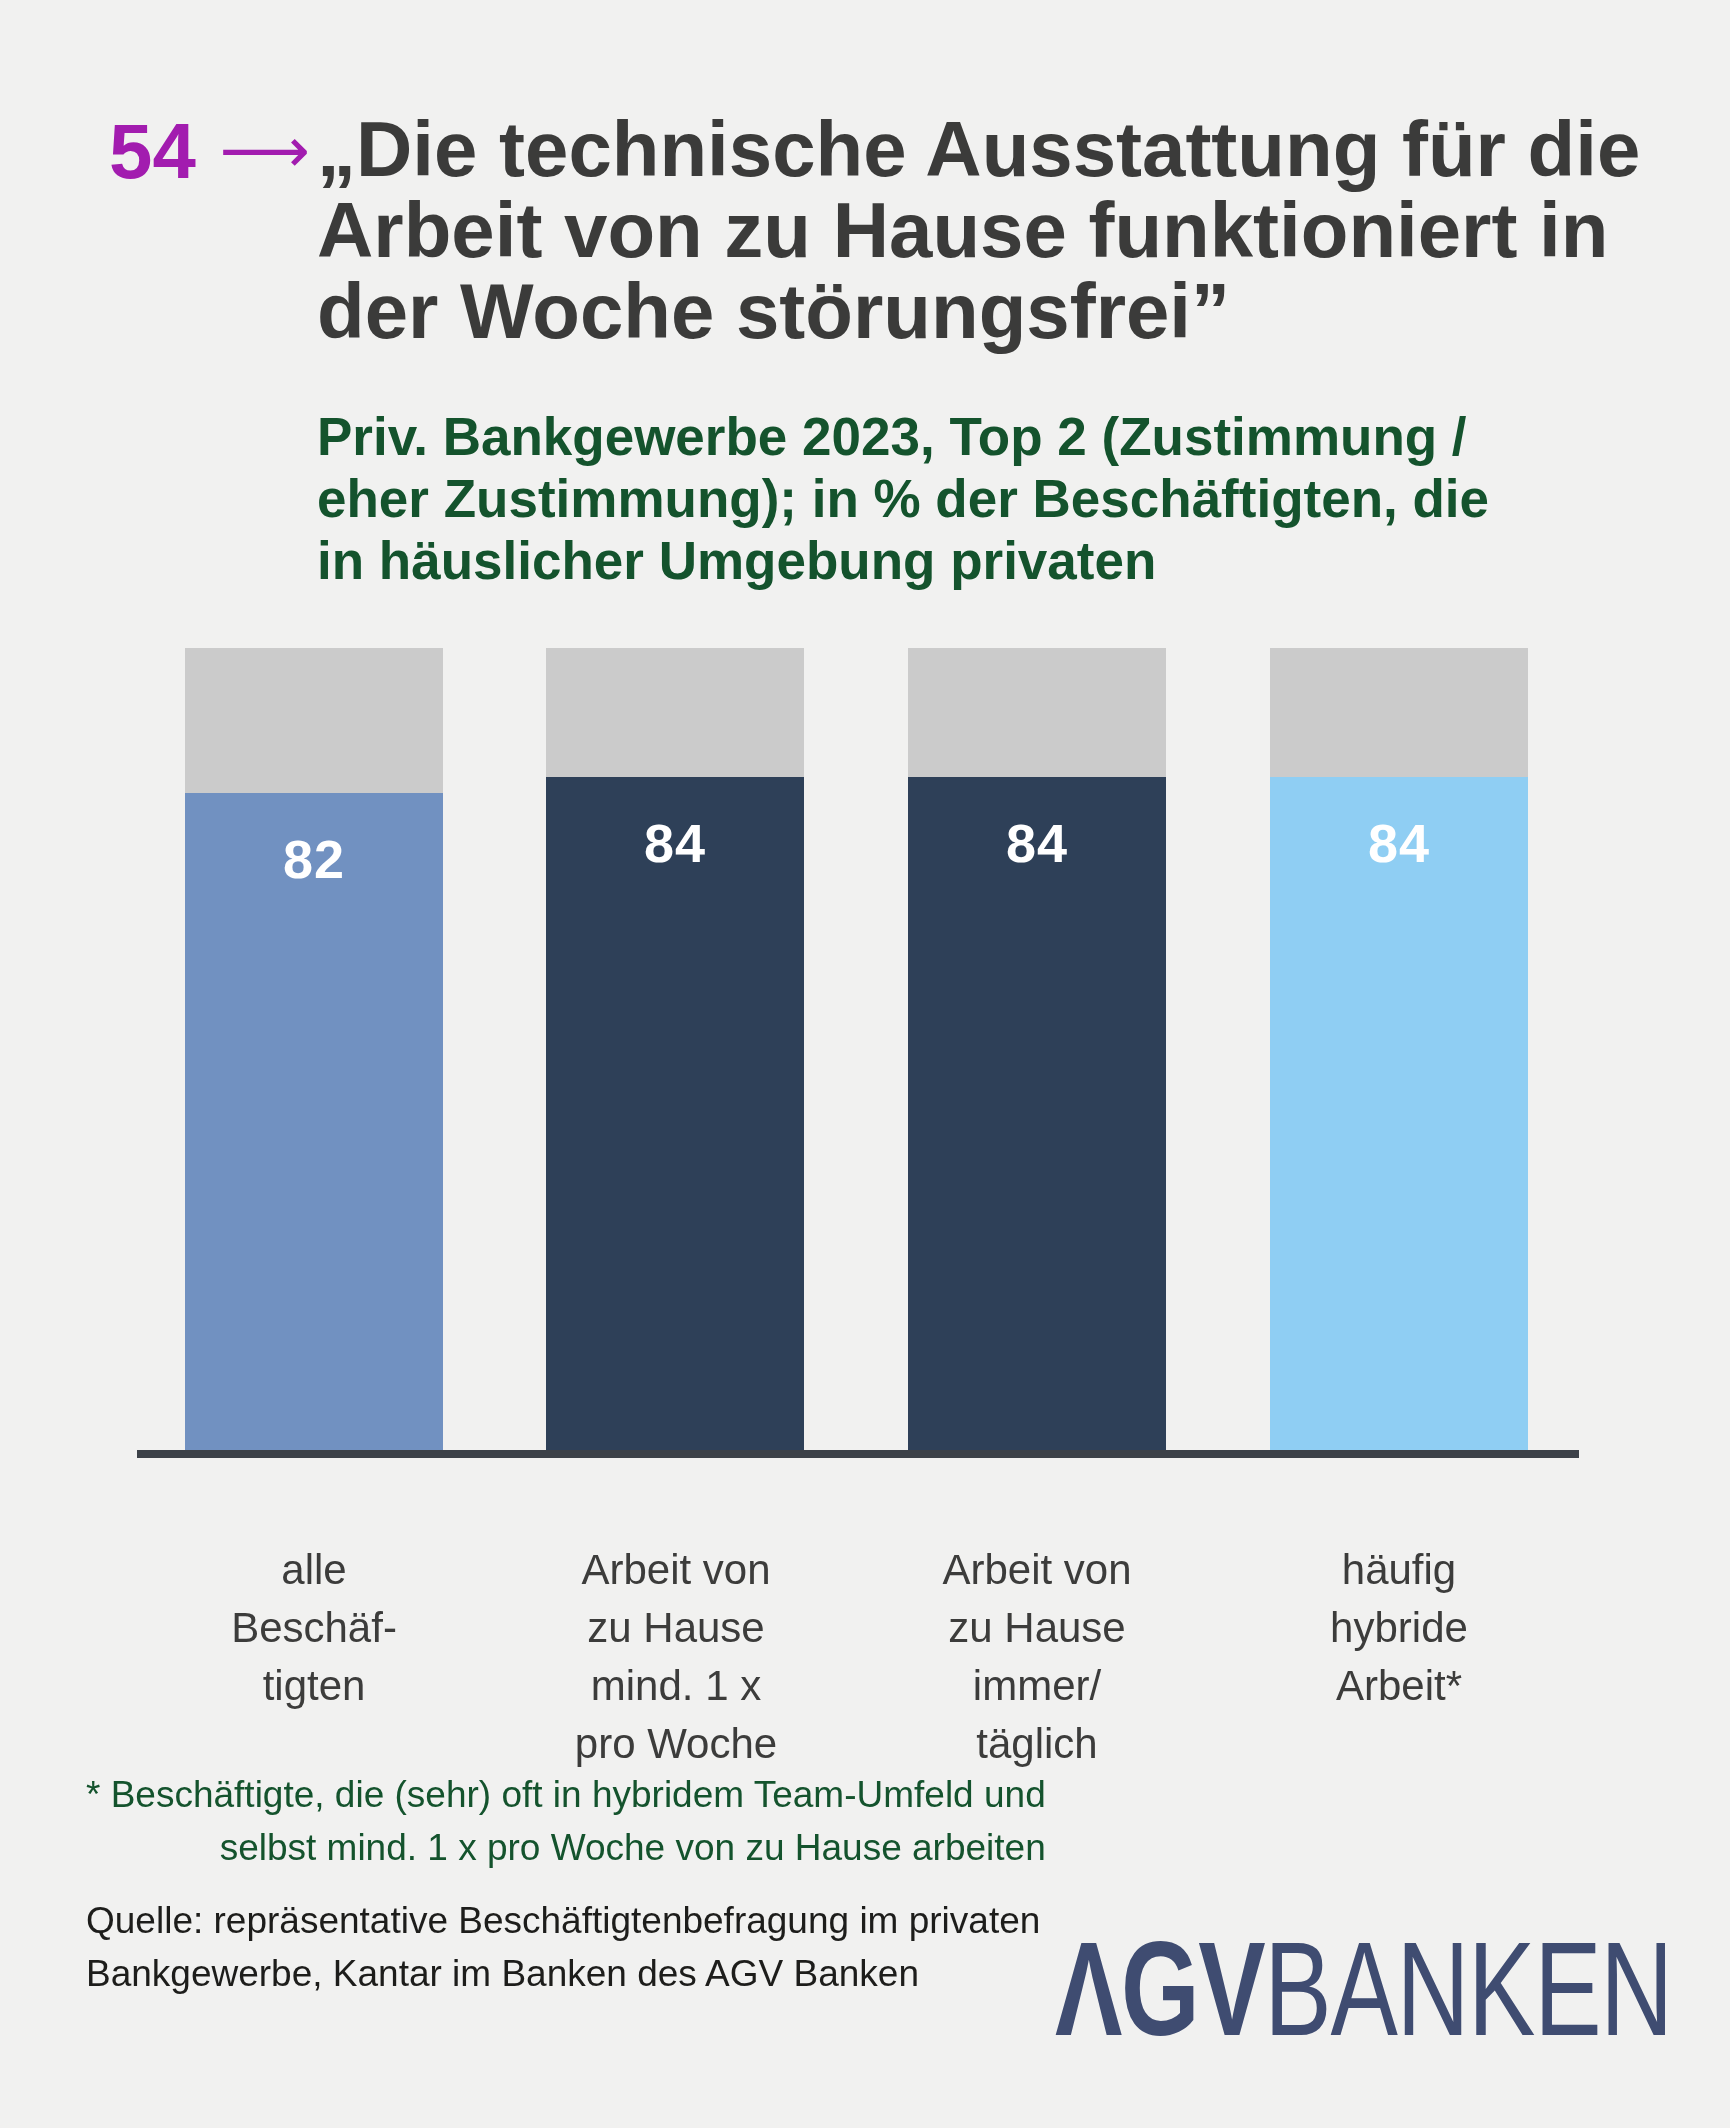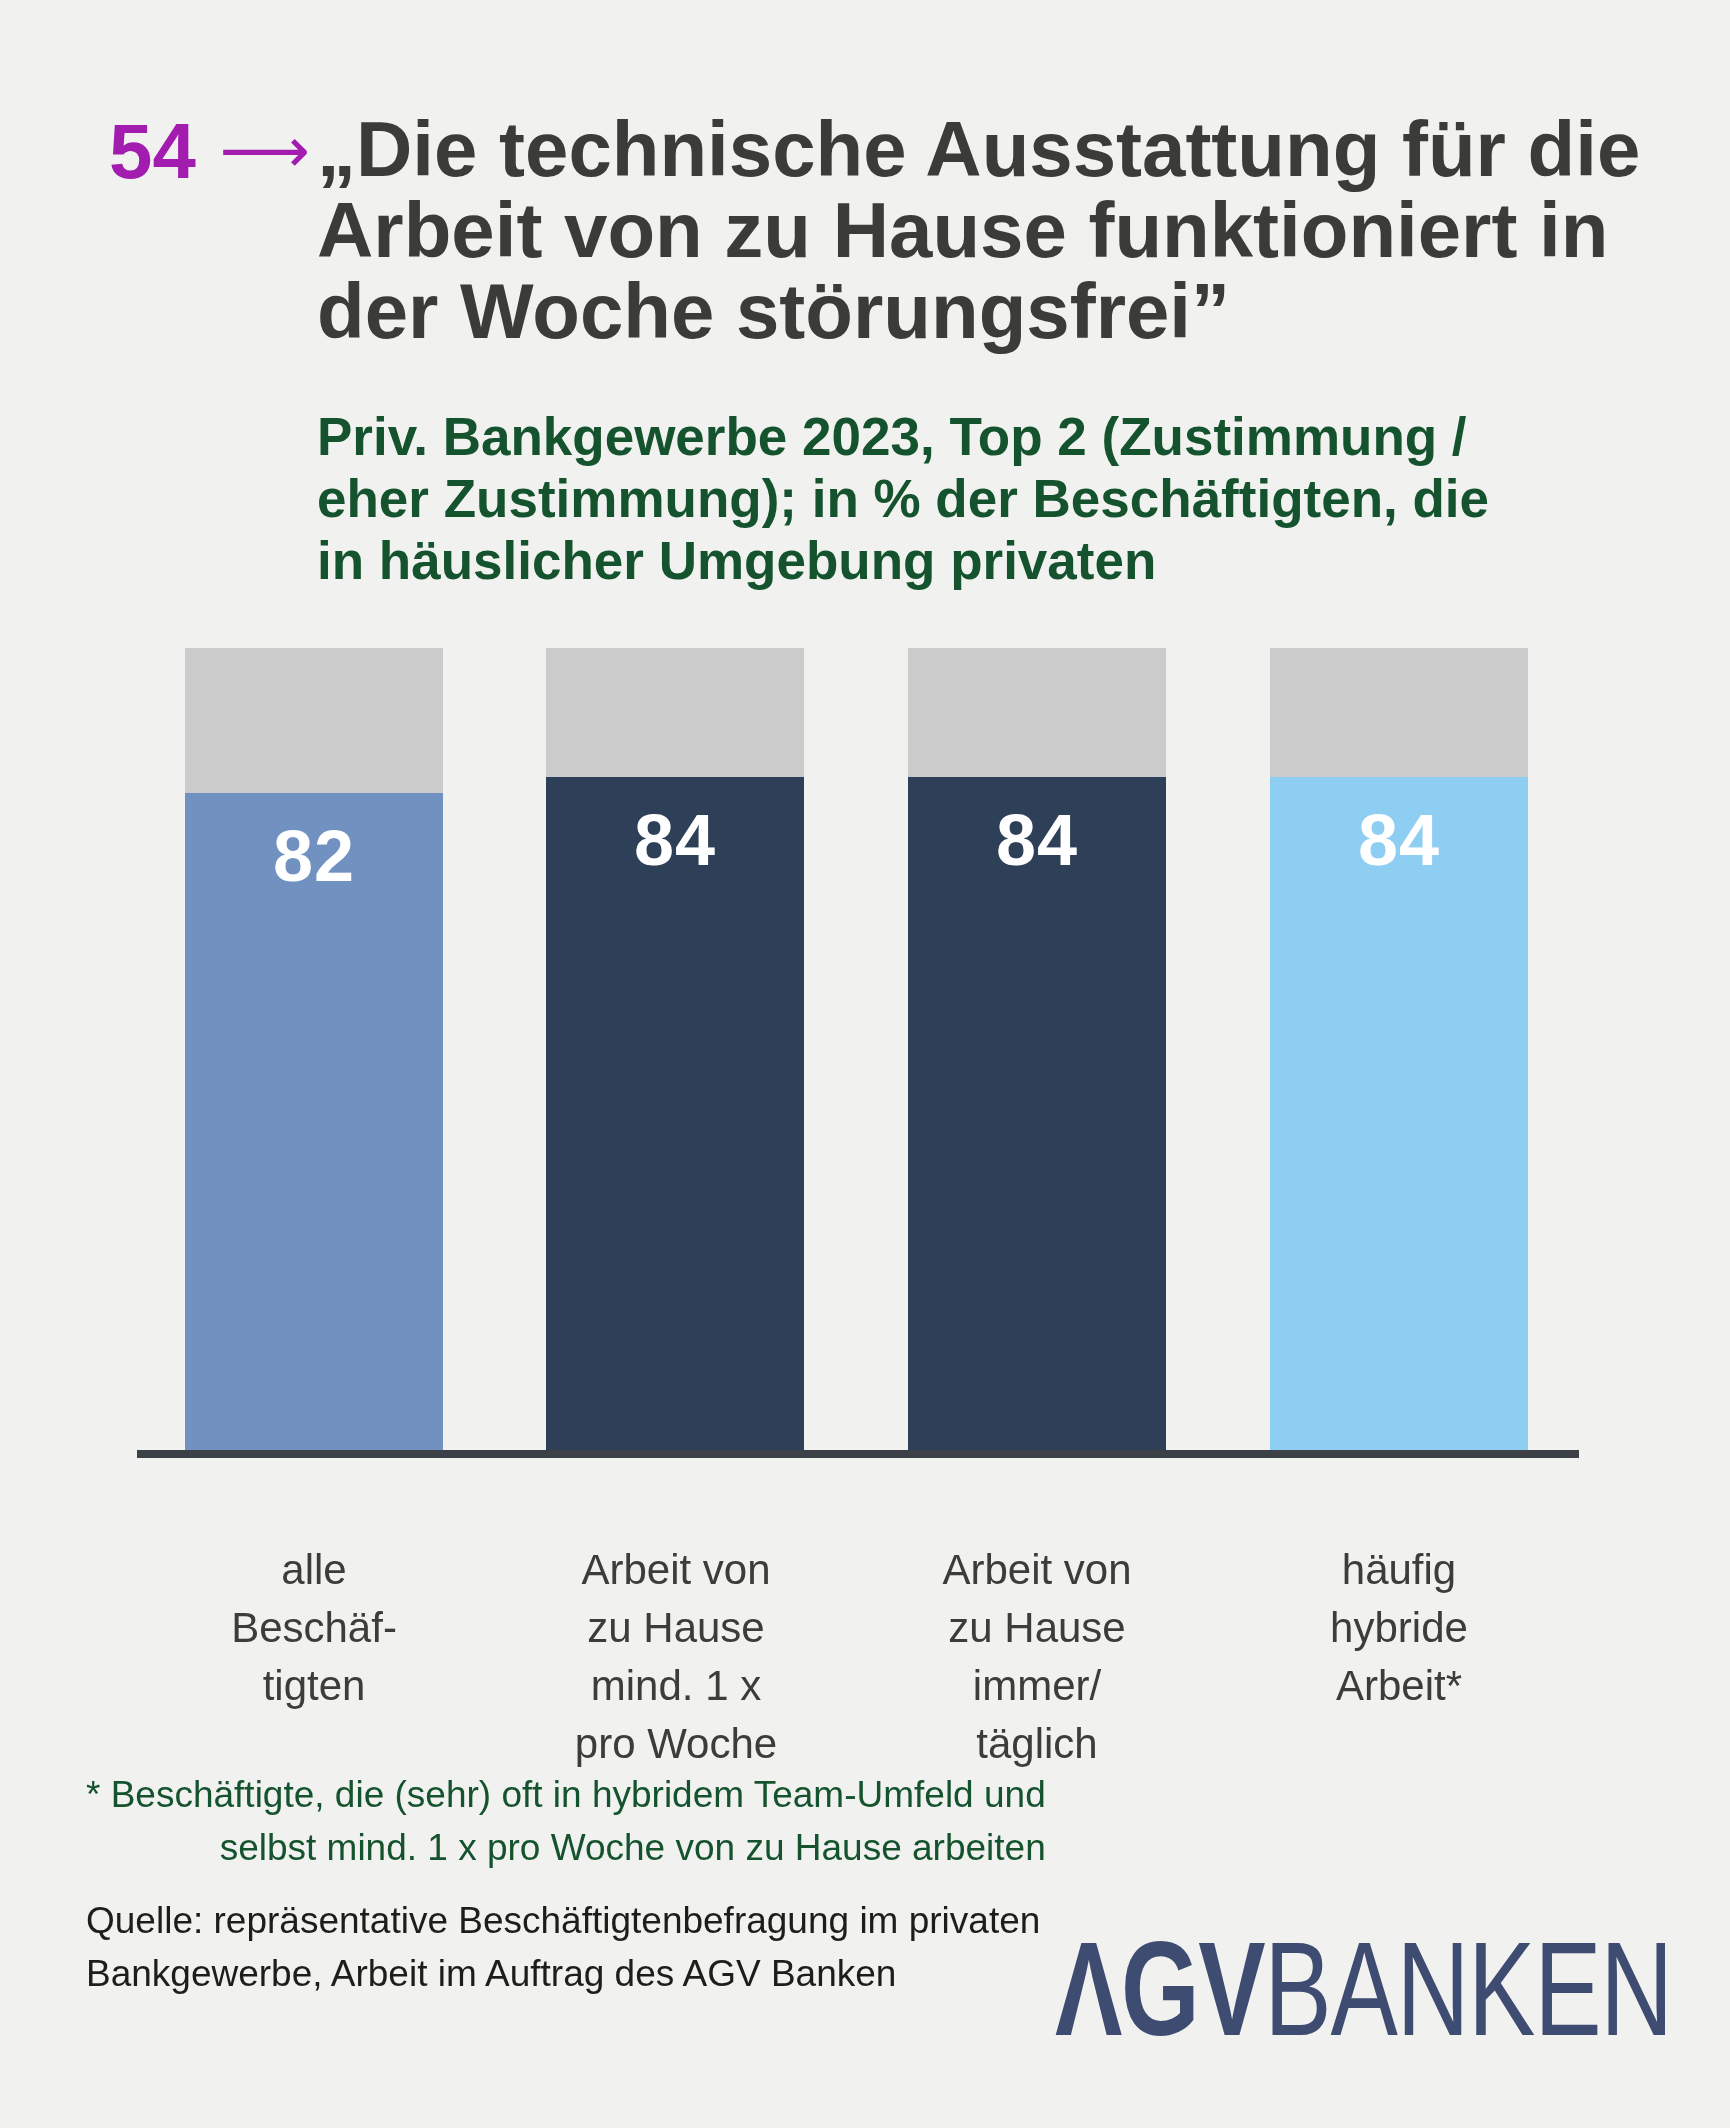--- a/index.html
+++ b/index.html
@@ -39,22 +39,22 @@
     position:absolute;top:648px;width:258px;height:806px;
     display:flex;flex-direction:column;
   }
   .bar-col.c0{left:185px;}
   .bar-col.c1{left:546px;}
   .bar-col.c2{left:908px;}
   .bar-col.c3{left:1270px;}
   .bar-rest{width:100%;background:#CBCBCB;}
   .bar-fill{width:100%;display:flex;justify-content:center;align-items:flex-start;}
   .bar-value{
-    padding-top:22px;
-    font-size:72px;font-weight:700;color:#FFFFFF;
+    padding-top:35px;
+    font-size:54px;font-weight:700;color:#FFFFFF;
     letter-spacing:0.9px;
   }
   .axis-line{
     position:absolute;left:137px;top:1450px;width:1442px;height:8.3px;
     background:#3C4148;
   }
   .bar-label{
     position:absolute;top:1525px;width:362px;
     font-size:42px;line-height:58px;font-weight:400;
     color:#3C3C3B;text-align:center;margin-top:16px;
@@ -155,21 +155,21 @@
     <div>Arbeit*</div>
   </div>
 
   <div class="footnote">
     <div>* Beschäftigte, die (sehr) oft in hybridem Team-Umfeld und</div>
     <div>selbst mind. 1 x pro Woche von zu Hause arbeiten</div>
   </div>
 
   <div class="source">
     <div>Quelle: repräsentative Beschäftigtenbefragung im privaten</div>
-    <div>Bankgewerbe, Arbeit im Auftrag des AGV Banken</div>
+    <div>Bankgewerbe, Kantar im Banken des AGV Banken</div>
   </div>
 
   <div class="logo">
     <span class="logo-bold">ΛGV</span><span class="logo-light">BANKEN</span>
   </div>
 
 </div>
 
 
 </body></html>

